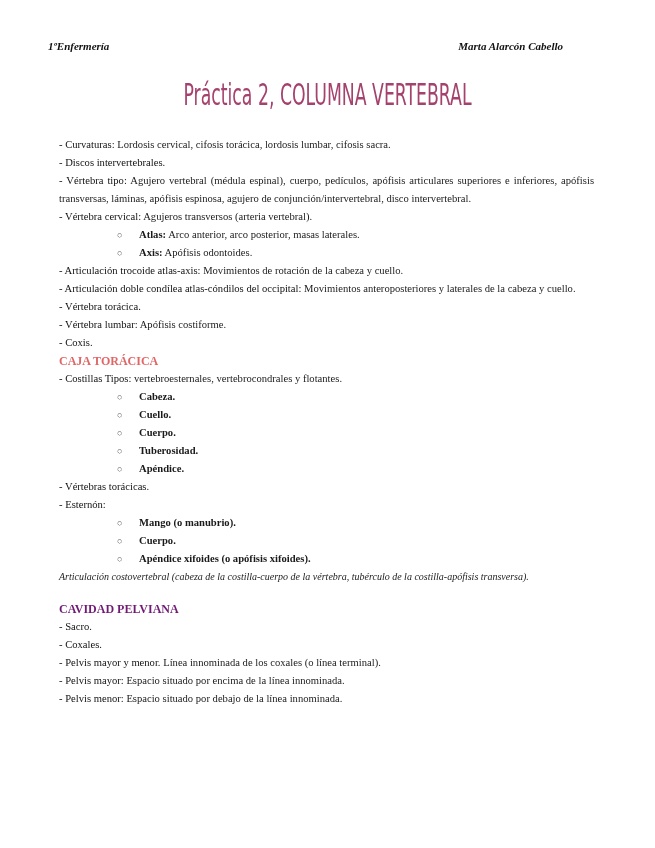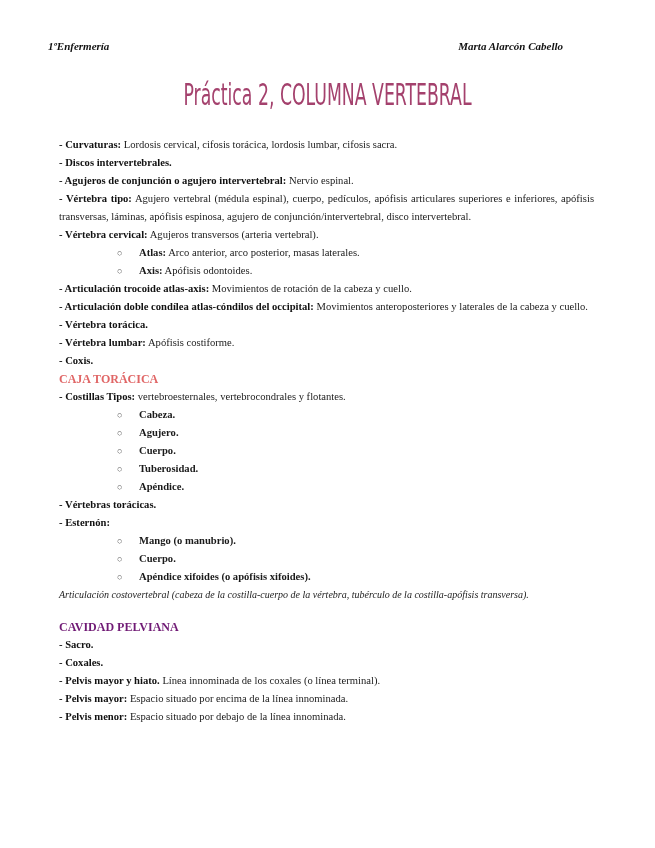--- a/index.html
+++ b/index.html
@@ -11,21 +11,21 @@
   .title { position:absolute; top:76px; left:0; width:655px; text-align:center;
            font-family:"DejaVu Sans Condensed","DejaVu Sans","Liberation Sans",sans-serif;
            font-size:31px; font-weight:normal; color:#a4416d; letter-spacing:0px;
            transform:scaleX(0.62); transform-origin:center; white-space:nowrap; }
   .content { position:absolute; top:136px; left:59px; width:535px; font-size:10.6px; line-height:18px; }
   .section-heading { font-size:12px; font-weight:bold; margin-top:0; margin-bottom:0; line-height:18px; }
   .blue { color:#6fa4dc; }
   .red { color:#e06666; }
   .green { color:#701a75; }
   .item { margin:0; }
-  .item b { font-weight:bold; color:#111; }
+  .item b { font-weight:normal; color:#111; }
   .sub { padding-left:58px; position:relative; margin:0; }
   .sub .bullet { position:absolute; left:58px; top:0; width:20px; color:#555; font-size:9px; }
   .sub .text { padding-left:22px; display:inline-block; }
   .justify { text-align:justify; }
   .note { font-style:italic; font-size:10px; color:#222; }
   .gap2 { height:14px; }
 </style>
 </head>
 <body>
 
@@ -36,56 +36,55 @@
     <span>Marta Alarcón Cabello</span>
   </div>
 
   <div class="title">Práctica 2, COLUMNA VERTEBRAL</div>
 
   <div class="content">
 
 
     <p class="item"><b>- Curvaturas:</b><span> Lordosis cervical, cifosis torácica, lordosis lumbar, cifosis sacra.</span></p>
     <p class="item"><b>- Discos intervertebrales.</b></p>
-    <p class="item"><b>- Agujeros de conjunción o agujero intervertebral:</b><span> Nervio espinal.</span></p>
     <p class="item justify"><b>- Vértebra tipo:</b><span> Agujero vertebral (médula espinal), cuerpo, pedículos, apófisis articulares superiores e inferiores, apófisis transversas, láminas, apófisis espinosa, agujero de conjunción/intervertebral, disco intervertebral.</span></p>
     <p class="item"><b>- Vértebra cervical:</b><span> Agujeros transversos (arteria vertebral).</span></p>
 
     <p class="sub"><span class="bullet">○</span><span class="text"><b>Atlas:</b><span> Arco anterior, arco posterior, masas laterales.</span></span></p>
     <p class="sub"><span class="bullet">○</span><span class="text"><b>Axis:</b><span> Apófisis odontoides.</span></span></p>
 
     <p class="item"><b>- Articulación trocoide atlas-axis:</b><span> Movimientos de rotación de la cabeza y cuello.</span></p>
     <p class="item justify"><b>- Articulación doble condílea atlas-cóndilos del occipital:</b><span> Movimientos anteroposteriores y laterales de la cabeza y cuello.</span></p>
     <p class="item"><b>- Vértebra torácica.</b></p>
     <p class="item"><b>- Vértebra lumbar:</b><span> Apófisis costiforme.</span></p>
     <p class="item"><b>- Coxis.</b></p>
 
     <div class="section-heading red" style="margin-top:0;">CAJA TORÁCICA</div>
 
     <p class="item"><b>- Costillas Tipos:</b><span> vertebroesternales, vertebrocondrales y flotantes.</span></p>
 
     <p class="sub"><span class="bullet">○</span><span class="text"><b>Cabeza.</b></span></p>
-    <p class="sub"><span class="bullet">○</span><span class="text"><b>Agujero.</b></span></p>
+    <p class="sub"><span class="bullet">○</span><span class="text"><b>Cuello.</b></span></p>
     <p class="sub"><span class="bullet">○</span><span class="text"><b>Cuerpo.</b></span></p>
     <p class="sub"><span class="bullet">○</span><span class="text"><b>Tuberosidad.</b></span></p>
     <p class="sub"><span class="bullet">○</span><span class="text"><b>Apéndice.</b></span></p>
 
     <p class="item"><b>- Vértebras torácicas.</b></p>
     <p class="item"><b>- Esternón:</b></p>
 
     <p class="sub"><span class="bullet">○</span><span class="text"><b>Mango (o manubrio).</b></span></p>
     <p class="sub"><span class="bullet">○</span><span class="text"><b>Cuerpo.</b></span></p>
     <p class="sub"><span class="bullet">○</span><span class="text"><b> Apéndice xifoides (o apófisis xifoides).</b></span></p>
 
     <p class="item note">Articulación costovertebral (cabeza de la costilla-cuerpo de la vértebra, tubérculo de la costilla-apófisis transversa).</p>
 
     <div class="gap2"></div>
 
     <div class="section-heading green">CAVIDAD PELVIANA</div>
 
     <p class="item"><b>- Sacro.</b></p>
     <p class="item"><b>- Coxales.</b></p>
-    <p class="item"><b>- Pelvis mayor y hiato.</b><span> Línea innominada de los coxales (o línea terminal).</span></p>
+    <p class="item"><b>- Pelvis mayor y menor.</b><span> Línea innominada de los coxales (o línea terminal).</span></p>
     <p class="item"><b>- Pelvis mayor:</b><span> Espacio situado por encima de la línea innominada.</span></p>
     <p class="item"><b>- Pelvis menor:</b><span> Espacio situado por debajo de la línea innominada.</span></p>
 
   </div>
 </div>
 
 </body></html>

